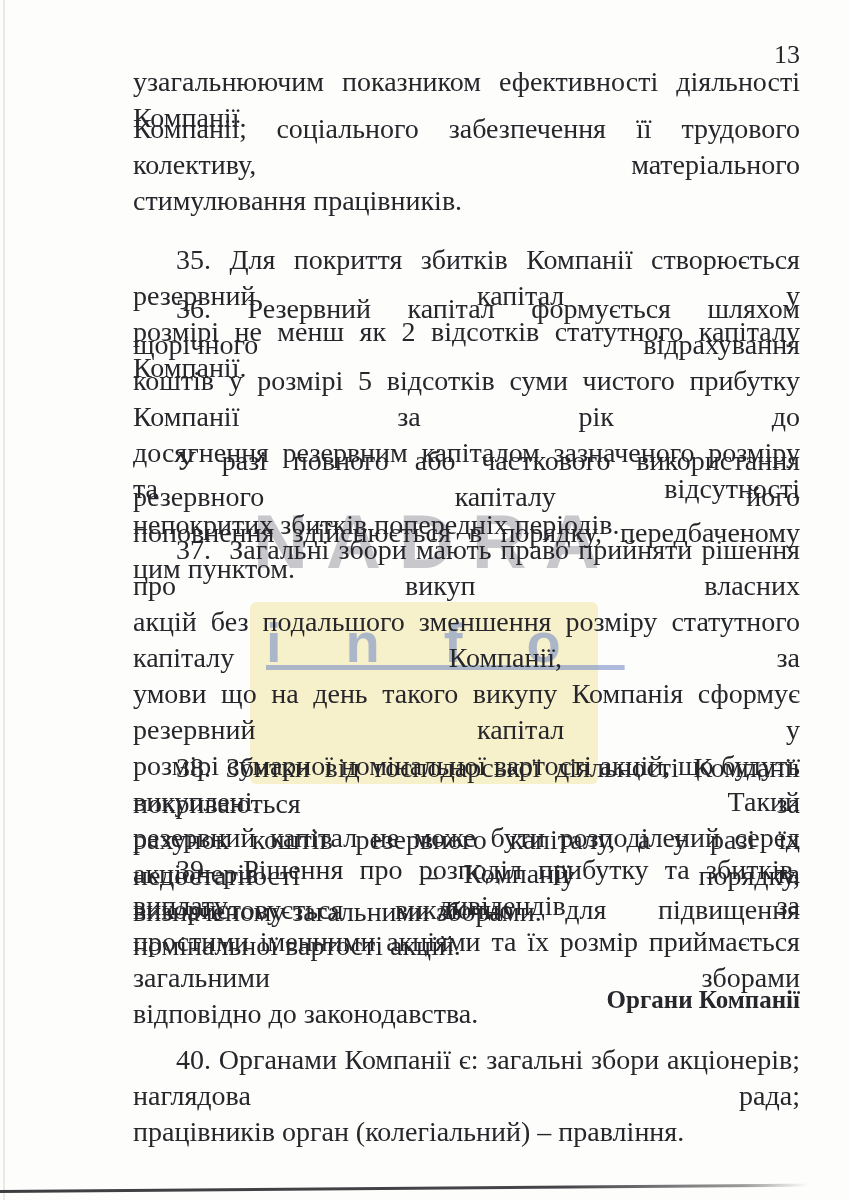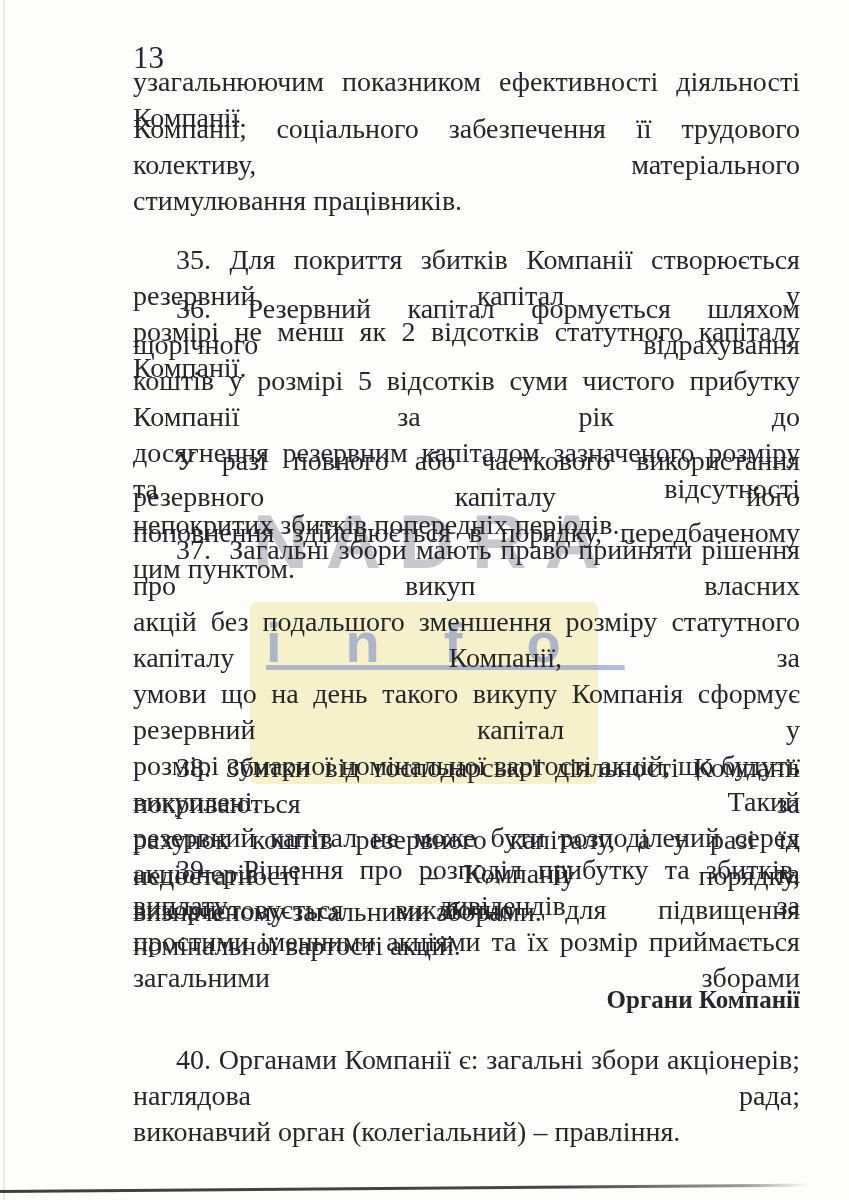--- a/index.html
+++ b/index.html
@@ -59,22 +59,22 @@
   .content {
     position: absolute;
     left: 133px; top: 0;
     width: 667px;
     z-index: 3;
   }
   .page-number {
     position: absolute;
     left: 0; top: 40px;
     width: 667px;
-    text-align: left;
-    font-size: 31px;
+    text-align: right;
+    font-size: 26px;
   }
   .para {
     position: absolute;
     left: 0;
     width: 667px;
     font-size: 28px;
     line-height: 36px;
   }
   .line {
     text-align: justify;
@@ -154,26 +154,27 @@
 
     <div class="para p38">
       <div class="line indent">38. Збитки від господарської діяльності Компанії покриваються за</div>
       <div class="line">рахунок коштів резервного капіталу, а у разі їх недостатності – у порядку,</div>
       <div class="line last">визначеному загальними зборами.</div>
     </div>
 
     <div class="para p39">
       <div class="line indent">39.&nbsp; Рішення про розподіл прибутку та збитків, виплату дивідендів за</div>
       <div class="line">простими іменними акціями та їх розмір приймається загальними зборами</div>
+      <div class="line last">відповідно до законодавства.</div>
     </div>
 
     <div class="section-heading">Органи Компанії</div>
 
     <div class="para p40">
       <div class="line indent">40. Органами Компанії є: загальні збори акціонерів; наглядова рада;</div>
-      <div class="line last">виконавчий орган (колегіальний) – правління.</div>
+      <div class="line last">працівників орган (колегіальний) – правління.</div>
     </div>
 
   </div>
 
   <div class="bottom-scan-line" style="background: linear-gradient(to right, rgb(61, 61, 63) 0%, rgb(70, 70, 74) 70%, rgb(154, 154, 154) 92%, rgba(200, 200, 200, 0));"></div>
 
 </div>
 
 </body></html>

